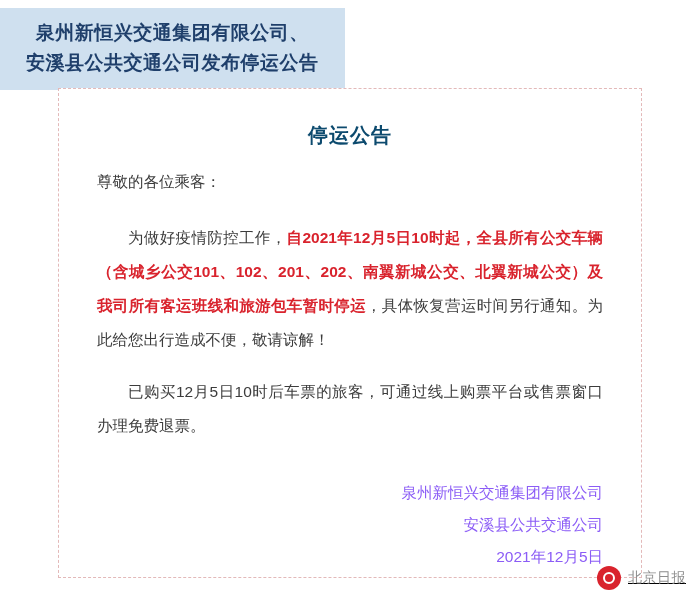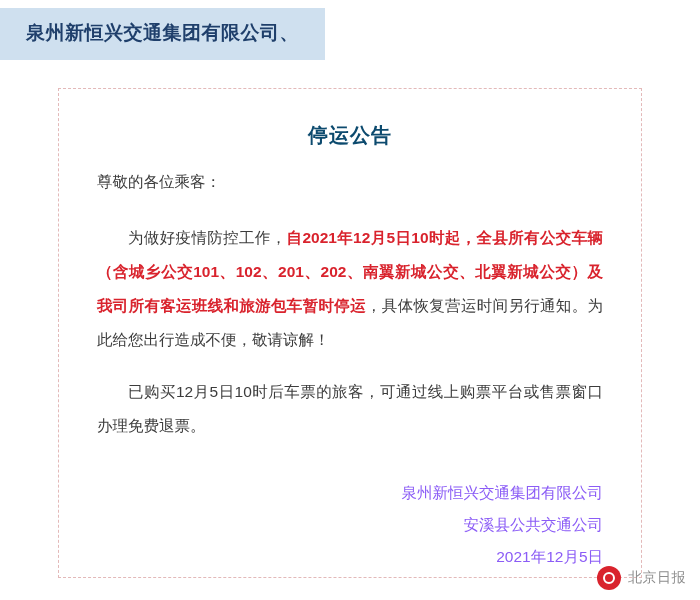--- a/index.html
+++ b/index.html
@@ -102,20 +102,21 @@
   }
 
   
   .watermark {
     position: absolute;
     right: 14px;
     bottom: 10px;
     display: flex;
     align-items: center;
     gap: 7px;
+    text-decoration: underline;
   }
   .wm-logo {
     width: 24px;
     height: 24px;
     border-radius: 50%;
     background: #d9232d;
     position: relative;
     flex: none;
   }
   .wm-logo::before {
@@ -136,20 +137,21 @@
   }
 </style>
 </head>
 <body>
 
 <div class="page">
 
   <div class="banner-wrap">
     <div class="banner">
       <span class="banner-line">泉州新恒兴交通集团有限公司、</span>
+      <span class="banner-line">安溪县公共交通公司发布停运公告</span>
     </div>
   </div>
 
   <div class="card">
 
     <div class="doc-title">停运公告</div>
 
     <div class="body-text p-salutation">尊敬的各位乘客：</div>
 
     <div class="body-text p-main"><span>为做好疫情防控工作，</span><span class="hl">自2021年12月5日10时起，全县所有公交车辆（含城乡公交101、102、201、202、南翼新城公交、北翼新城公交）及我司所有客运班线和旅游包车暂时停运</span><span>，具体恢复营运时间另行通知。为此给您出行造成不便，敬请谅解！</span></div>

